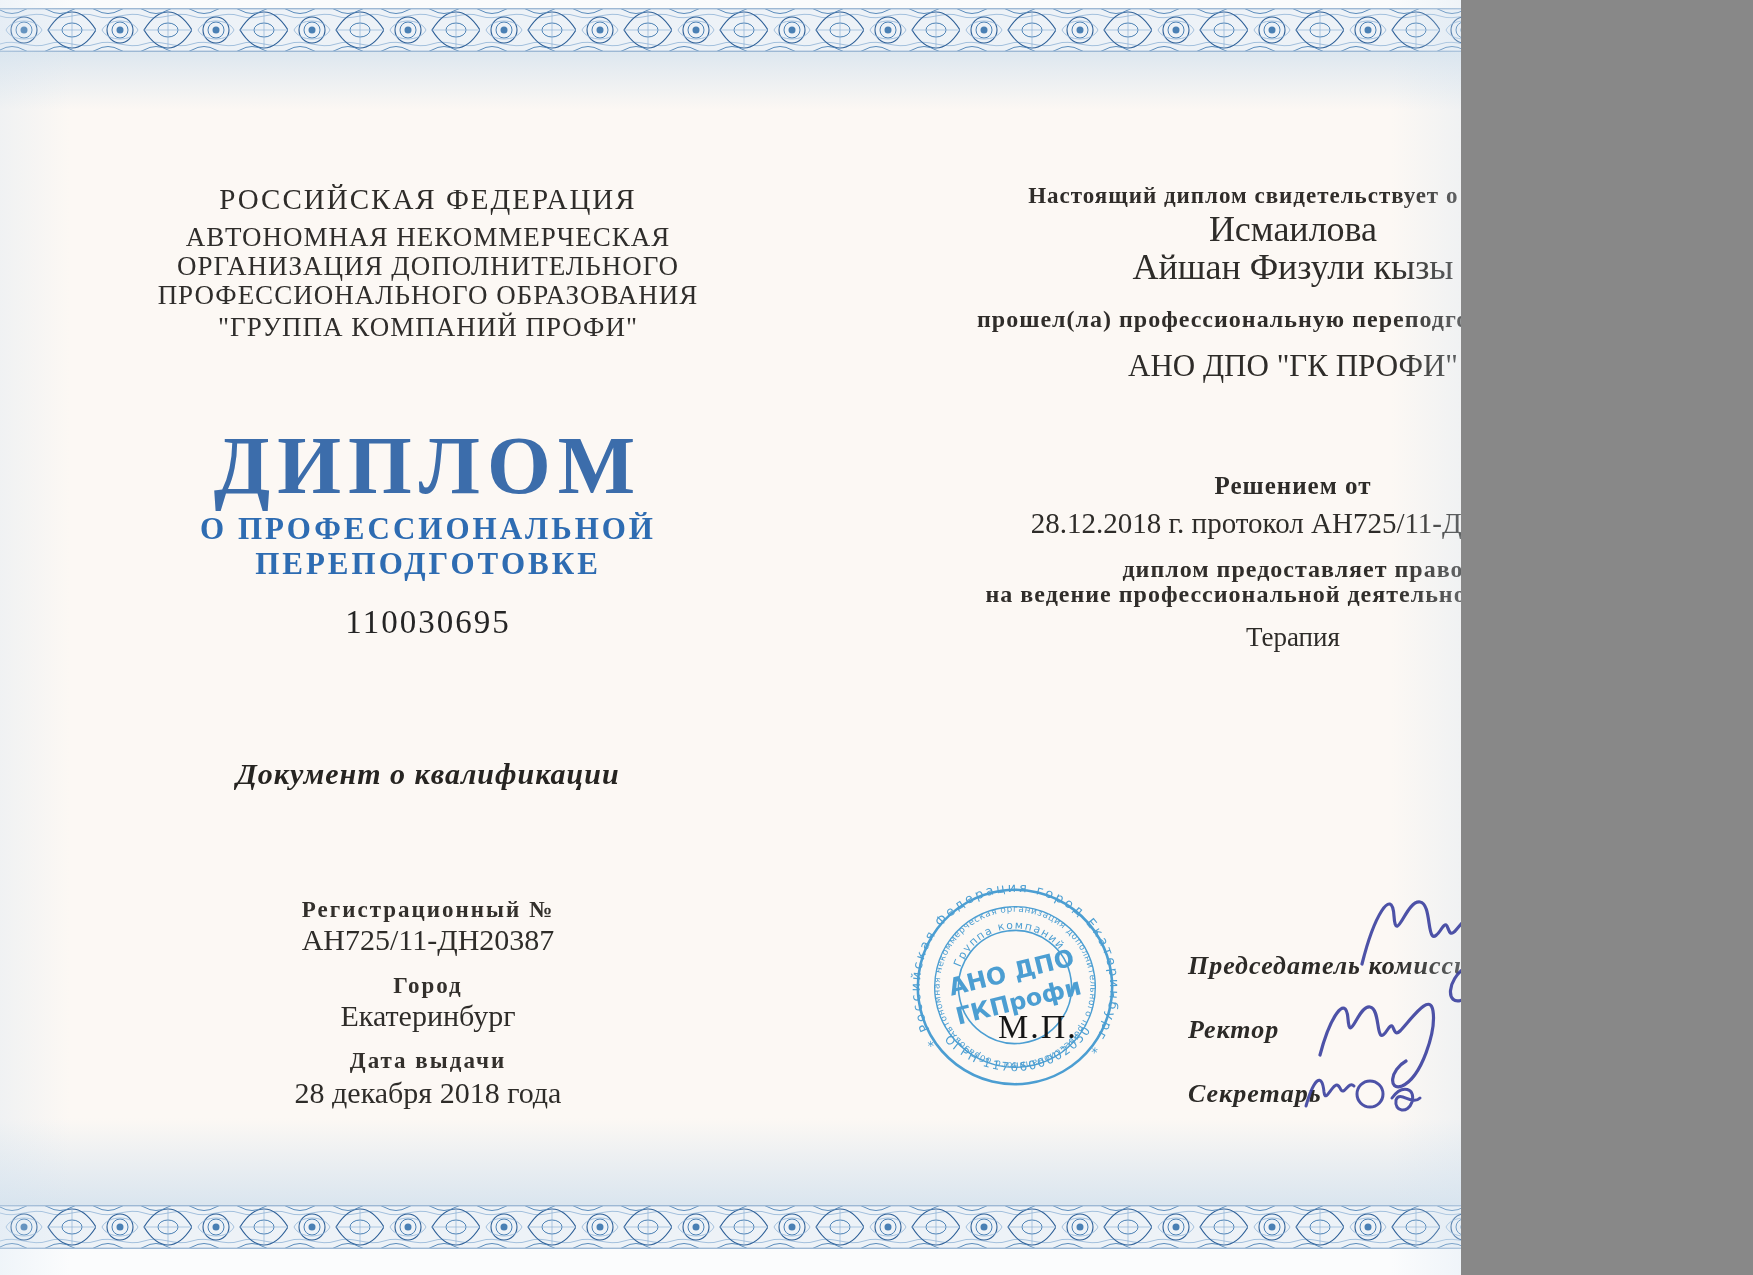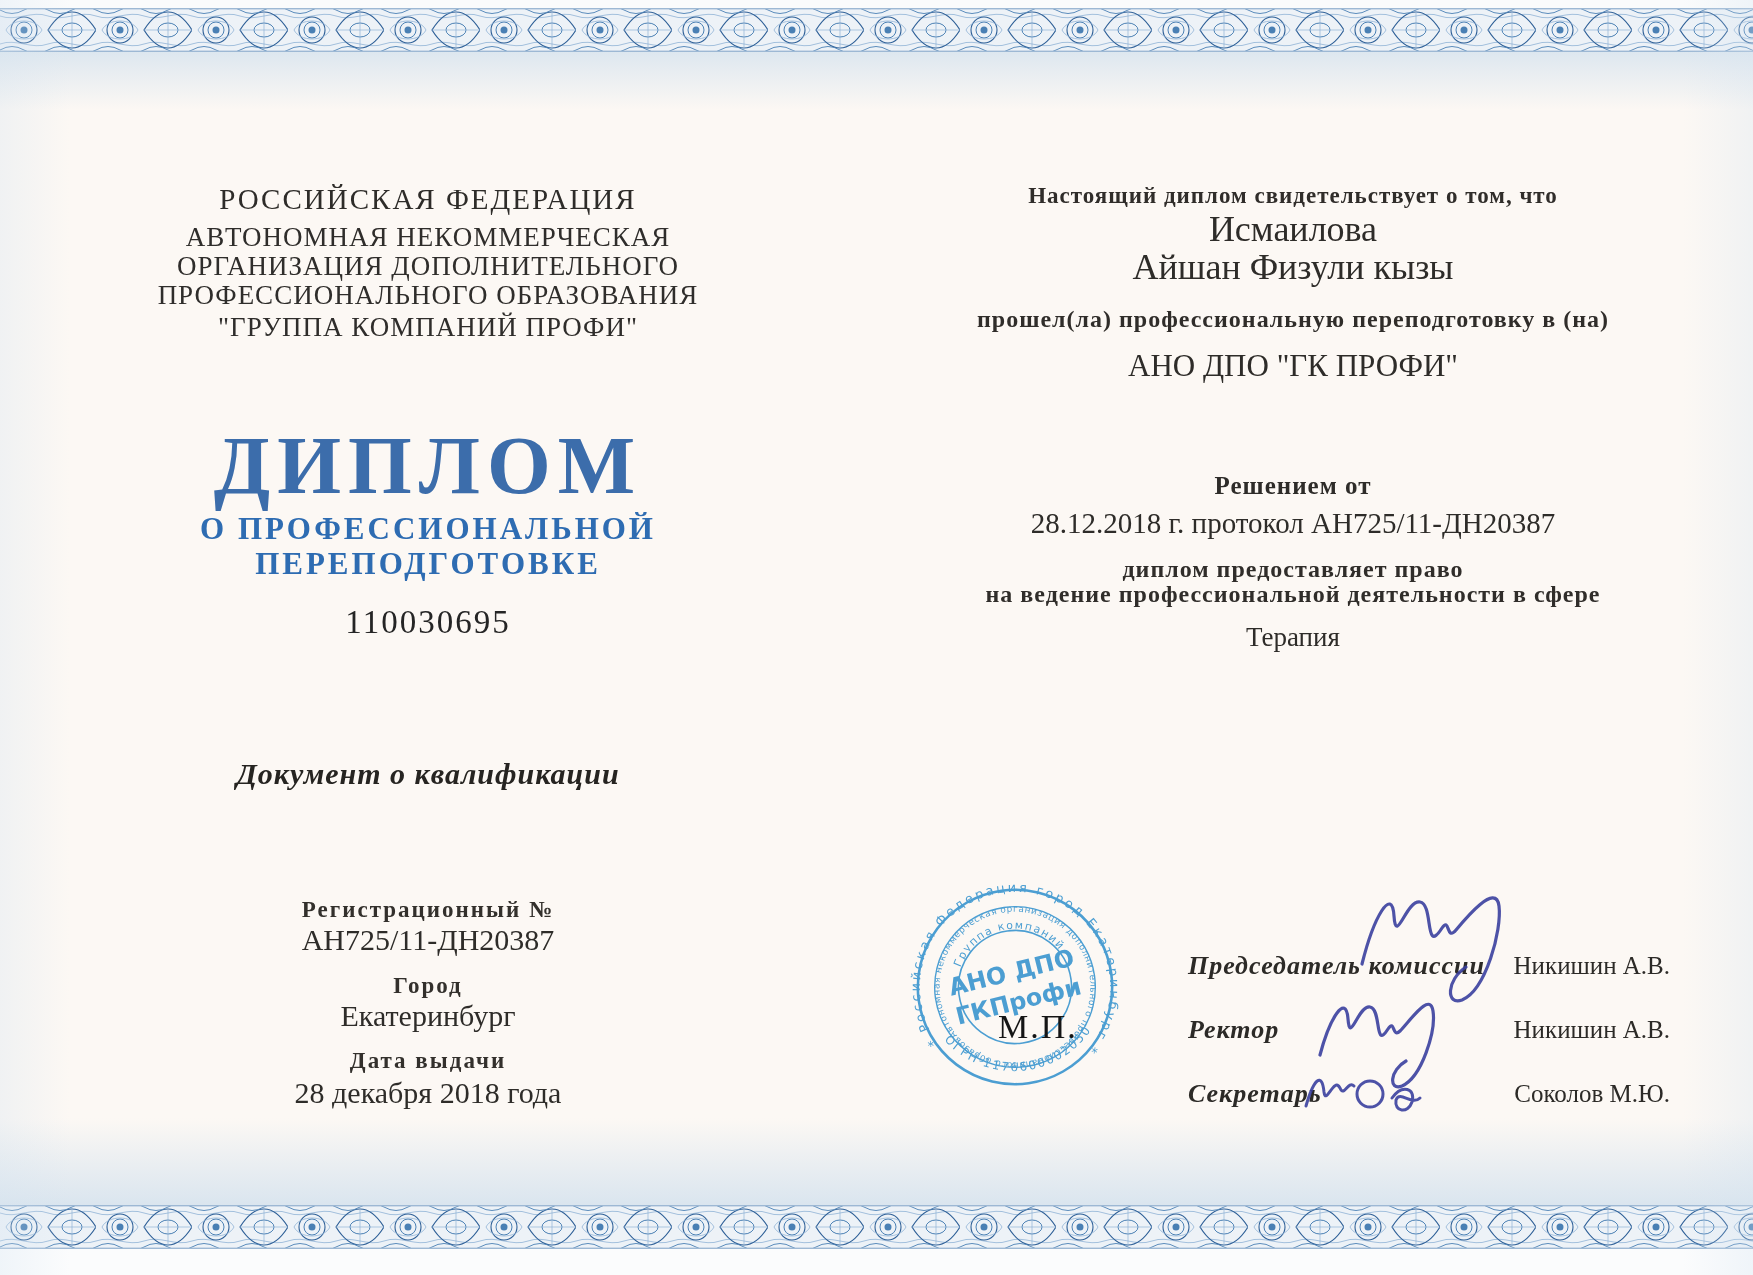--- a/index.html
+++ b/index.html
@@ -11,21 +11,21 @@
     --ink-blue:#3a3f9f;
     --band-bg:#edf2f7;
     --band-dark:#2d5f97;
     --band-mid:#4a80b4;
     --band-light:#8fb2d5;
   }
   html,body{margin:0;padding:0;}
   body{background:#888;}
   .page{
     position:relative;
-    width:1753px;height:1275px;
+    width:1461px;height:1275px;
     background:var(--paper);
     overflow:hidden;
     font-family:"Liberation Serif", serif;
     color:var(--text);
   }
   .page::after{
     content:"";position:absolute;inset:0;pointer-events:none;
     background:linear-gradient(90deg, rgba(212,227,240,.30), rgba(212,227,240,0) 70px,
                rgba(212,227,240,0) calc(100% - 70px), rgba(212,227,240,.30));
   }

